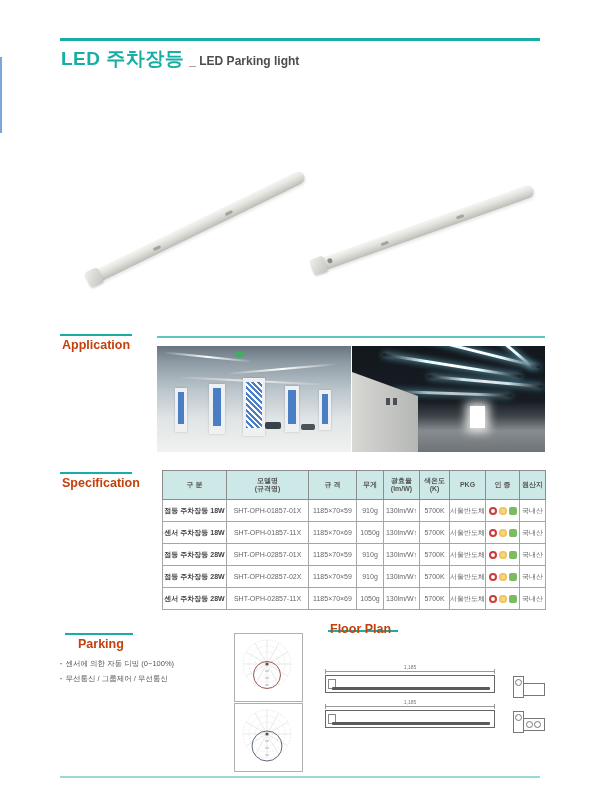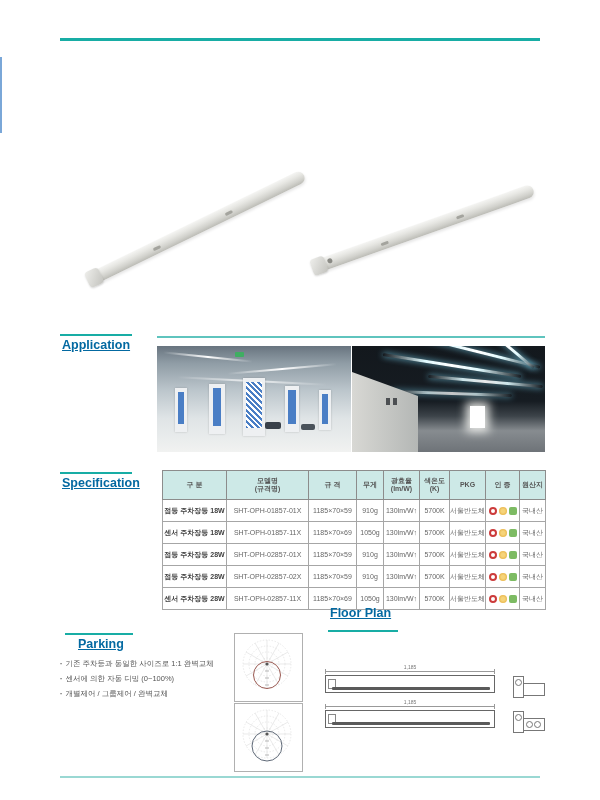--- a/index.html
+++ b/index.html
@@ -22,21 +22,21 @@
   .tube.t1{left:78px;top:221px;width:238px;transform:rotate(-26deg);}
   .tube.t2{left:308px;top:222px;width:232px;transform:rotate(-19.5deg);}
   .tube .cap{position:absolute;left:-3px;top:-2px;width:15px;height:17px;border-radius:4px;
              background:linear-gradient(135deg,#efefec,#c2c2bd);box-shadow:0 1px 2px rgba(0,0,0,0.15);}
   .tube .slot{position:absolute;height:3px;width:8px;background:#a4a49e;border-radius:1.5px;top:6px;}
   .tube .slot.s1{left:70px;} .tube .slot.s2{left:150px;}
   .tube .sensor{position:absolute;width:5px;height:5px;border-radius:50%;background:#8a8a85;left:14px;top:3px;}
 
   
   .sec-rule{position:absolute;height:2px;background:#18ada5;}
-  .sec-label{position:absolute;font-size:12.5px;font-weight:bold;color:#0369a1;white-space:nowrap;text-decoration:underline;}
+  .sec-label{position:absolute;font-size:12.5px;font-weight:bold;color:#c2410c;white-space:nowrap;}
 
   
   .photo-rule{position:absolute;left:157px;top:336px;width:388px;height:2px;background:#5fc4be;}
   .photo{position:absolute;top:346px;height:106px;overflow:hidden;}
   .photo.p1{left:157px;width:194px;background:linear-gradient(180deg,#68747f 0%,#8f9ca5 16%,#bcc6cc 42%,#dfe4e6 68%,#f1f2f1 100%);}
   .photo.p2{left:352px;width:193px;background:linear-gradient(180deg,#13181d 0%,#161c22 52%,#3c4349 66%,#878c90 80%,#6e7378 100%);}
   .photo div{position:absolute;}
   .streak{background:linear-gradient(90deg,rgba(255,255,255,0),#ffffff,rgba(255,255,255,0));height:2px;border-radius:1px;}
   .p1 .st1{left:6px;top:10px;width:90px;transform:rotate(6deg);}
   .p1 .st2{left:70px;top:22px;width:110px;transform:rotate(-5deg);}
@@ -112,20 +112,23 @@
   .ev.h2 .h2a{left:2px;top:2px;} .ev.h2 .h2b{left:10px;top:2px;}
 </style>
 </head>
 <body>
 
 <div class="page">
 
   <div class="edge-artifact"></div>
 
   <div class="rule top"></div>
+  <div class="title">
+    <span class="ko">LED 주차장등</span><span class="en">_ LED Parking light</span>
+  </div>
 
   <div class="tube t1">
     <div class="cap"></div>
     <div class="slot s1"></div>
     <div class="slot s2"></div>
   </div>
   <div class="tube t2">
     <div class="cap"></div>
     <div class="sensor"></div>
     <div class="slot s1"></div>
@@ -252,23 +255,22 @@
         <td>서울반도체</td>
         <td><span class="cert kc"></span><span class="cert eff"></span><span class="cert eco"></span></td>
         <td>국내산</td>
       </tr>
     </tbody>
   </table>
 
   <div class="sec-rule" style="left:65px;top:633px;width:68px;"></div>
   <div class="sec-label" style="left:78px;top:637px;">Parking</div>
   <ul class="feature-list">
-    <li>기존 주차등과 동일한 사이즈로 1:1 완벽교체</li>
     <li>센서에 의한 자동 디밍 (0~100%)</li>
-    <li>개별제어 / 그룹제어 / 완벽교체</li>
+    <li>무선통신 / 그룹제어 / 무선통신</li>
   </ul>
 
   <div class="polar-box b1">
     <svg width="65" height="65" viewBox="0 0 65 65">
       <g stroke="#dcdcdc" fill="none" stroke-width="0.6">
         <circle cx="32" cy="30" r="6" stroke-dasharray="1.5 1.5"></circle>
         <circle cx="32" cy="30" r="12" stroke-dasharray="1.5 1.5"></circle>
         <circle cx="32" cy="30" r="18" stroke-dasharray="1.5 1.5"></circle>
         <circle cx="32" cy="30" r="24" stroke-dasharray="1.5 1.5"></circle>
         <line x1="32" y1="6" x2="32" y2="54"></line>
@@ -305,21 +307,21 @@
       <circle cx="32" cy="42" r="15" stroke="#606a78" stroke-width="1" fill="none"></circle>
       <g stroke="#999" stroke-width="0.7">
         <line x1="30" y1="37" x2="34" y2="37"></line>
           <line x1="30" y1="44" x2="34" y2="44"></line>
           <line x1="30" y1="51" x2="34" y2="51"></line>
       </g>
     </svg>
   </div>
 
   <div class="sec-rule" style="left:328px;top:630px;width:70px;"></div>
-  <div class="sec-label" style="left:330px;top:606px;">Floor Plan</div>
+  <div class="sec-label" style="left:330px;top:622px;">Floor Plan</div>
 
   <div class="fp-dim d1">1,185</div>
   <div class="fp-dimline l1"></div>
   <div class="fp-rect r1">
     <div class="endsq"></div>
     <div class="bar"></div>
   </div>
   <div class="ev v1">
       <div class="hole"></div>
     </div>

